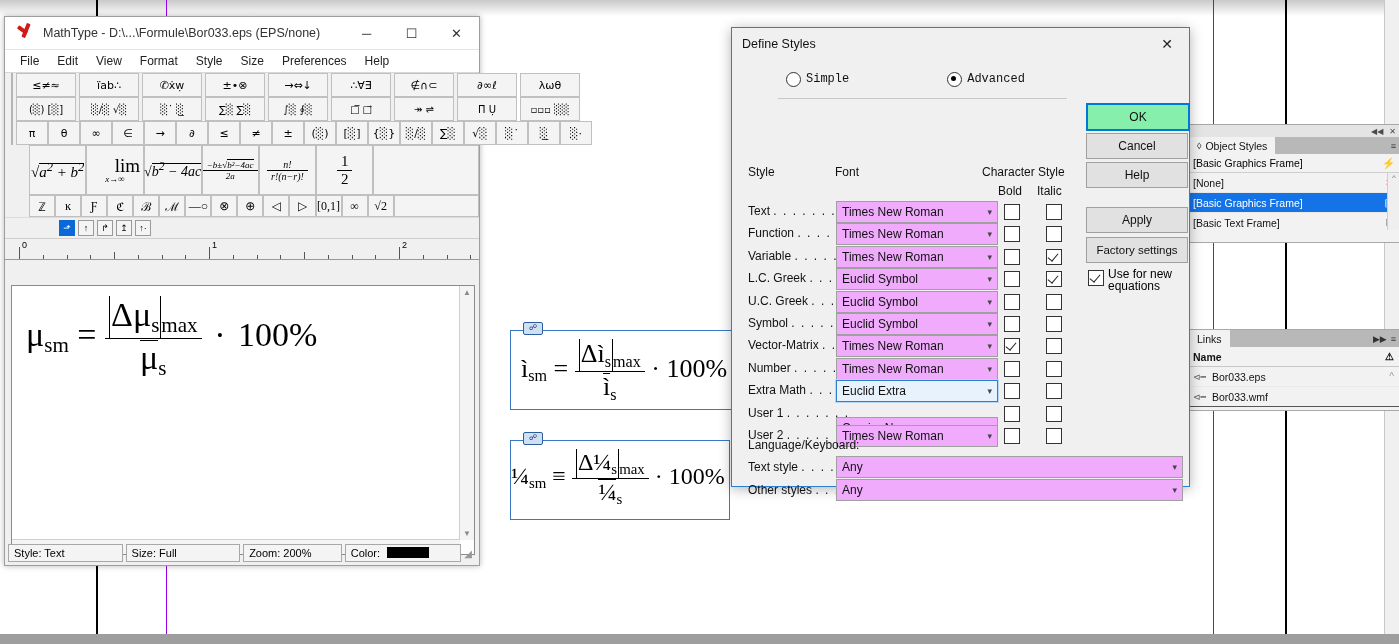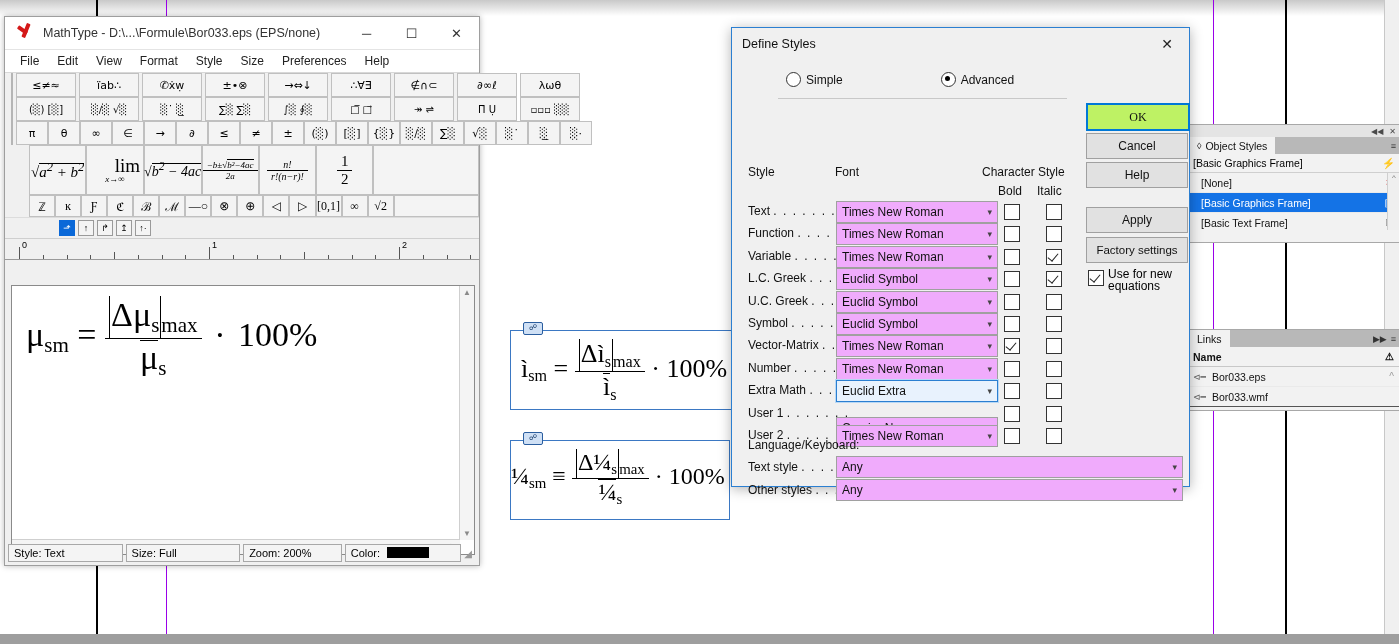--- a/index.html
+++ b/index.html
@@ -100,54 +100,54 @@
      padding-left:5px;margin-right:3px;color:#000;}
   #colorswatch{width:42px;height:11px;background:#000;display:inline-block;margin-left:4px;vertical-align:-1px;}
 
   
   .panel{position:absolute;background:#f2f2f2;border:1px solid #a8a8a8;}
   .panel-hdr{height:12px;background:#e4e4e4;display:flex;align-items:center;justify-content:flex-end;
      padding-right:4px;font-size:8px;color:#4a4a4a;gap:6px;}
   .panel-tabrow{height:17px;background:#b8b8b8;display:flex;align-items:stretch;}
   .panel-tab{background:#f2f2f2;font-size:10.5px;display:flex;align-items:center;padding:0 8px;color:#111;}
   .panel-menu{margin-left:auto;display:flex;align-items:center;padding-right:4px;font-size:9px;color:#333;gap:4px;}
-  .row{height:19px;display:flex;align-items:center;font-size:10.5px;padding-left:12px;color:#111;
+  .row{height:19px;display:flex;align-items:center;font-size:10.5px;padding-left:4px;color:#111;
      border-bottom:1px solid #eaeaea;}
   .row.sel{background:#1473e6;color:#fff;}
   .row .ricon{margin-left:auto;margin-right:6px;font-size:10px;}
   .field{height:18px;display:flex;align-items:center;font-size:10.5px;padding-left:4px;background:#f2f2f2;
      border-bottom:1px solid #cfcfcf;}
   .scrollcol{position:absolute;right:0;top:0;bottom:0;width:12px;background:#efefef;border-left:1px solid #cfcfcf;
      font-size:8px;color:#777;text-align:center;}
 
   
   #dlg{position:absolute;left:731px;top:27px;width:457px;height:458px;background:#f0f0f0;
      border:1px solid #2b7fd1;box-shadow:0 2px 12px rgba(0,0,0,.30);}
   #dlg-title{height:32px;display:flex;align-items:center;background:#f0f0f0;}
   #dlg-title .t{margin-left:10px;font-size:12.5px;color:#111;}
   #dlg-close{margin-left:auto;width:44px;height:31px;display:flex;align-items:center;justify-content:center;
      font-size:14px;color:#222;}
   #dlg-body{position:relative;height:425px;}
   .radio-row{position:absolute;left:0;top:12px;width:340px;display:flex;}
-  .radio{display:flex;align-items:flex-end;font-size:12px;color:#111;}
+  .radio{display:flex;align-items:flex-start;font-size:12px;color:#111;font-family:Liberation Mono, monospace;}
   .radio .circ{width:13px;height:13px;border:1px solid #333;border-radius:50%;margin-right:5px;
      display:inline-block;position:relative;background:#fff;}
   .radio.on .circ:after{content:"";position:absolute;left:3px;top:3px;width:5px;height:5px;border-radius:50%;background:#000;}
   #hr1{position:absolute;left:46px;top:38px;width:289px;height:1px;background:#c8c8c8;}
   .lbl{font-size:12px;color:#111;}
   .combo{height:20px;border:1px solid #a0a0a0;background:#f0abfc;display:flex;align-items:center;
      font-size:12px;color:#111;padding-left:5px;}
   .combo .chev{margin-left:auto;margin-right:5px;font-size:9px;color:#444;}
   .combo.focus{background:#e8f2fd;border:1px solid #2b7fd1;outline:1px solid #b8d8f5;}
   .chk{width:14px;height:14px;border:1px solid #333;background:#fff;display:inline-block;position:relative;}
   .chk.on:after{content:"";position:absolute;left:3px;top:1px;width:5px;height:9px;border-right:1.6px solid #222;
      border-bottom:1.6px solid #222;transform:rotate(40deg);}
   .dbtn{border:1px solid #a0a0a0;background:#e1e1e1;height:24px;display:flex;align-items:center;
      justify-content:center;font-size:12px;color:#111;}
-  .dbtn.primary{border:2px solid #0078d7;background:#bef264;font-family:Liberation Serif, serif;}
+  .dbtn.primary{border:2px solid #0078d7;background:#86efac;}
   .dots{letter-spacing:1.5px;}
 </style>
 </head>
 <body>
 
 <div id="id-canvas">
   <div id="page-white"></div>
   <div id="topshade"></div>
   <div class="spine" style="left:96px;"></div>
   <div class="guide" style="left:166px;"></div>

